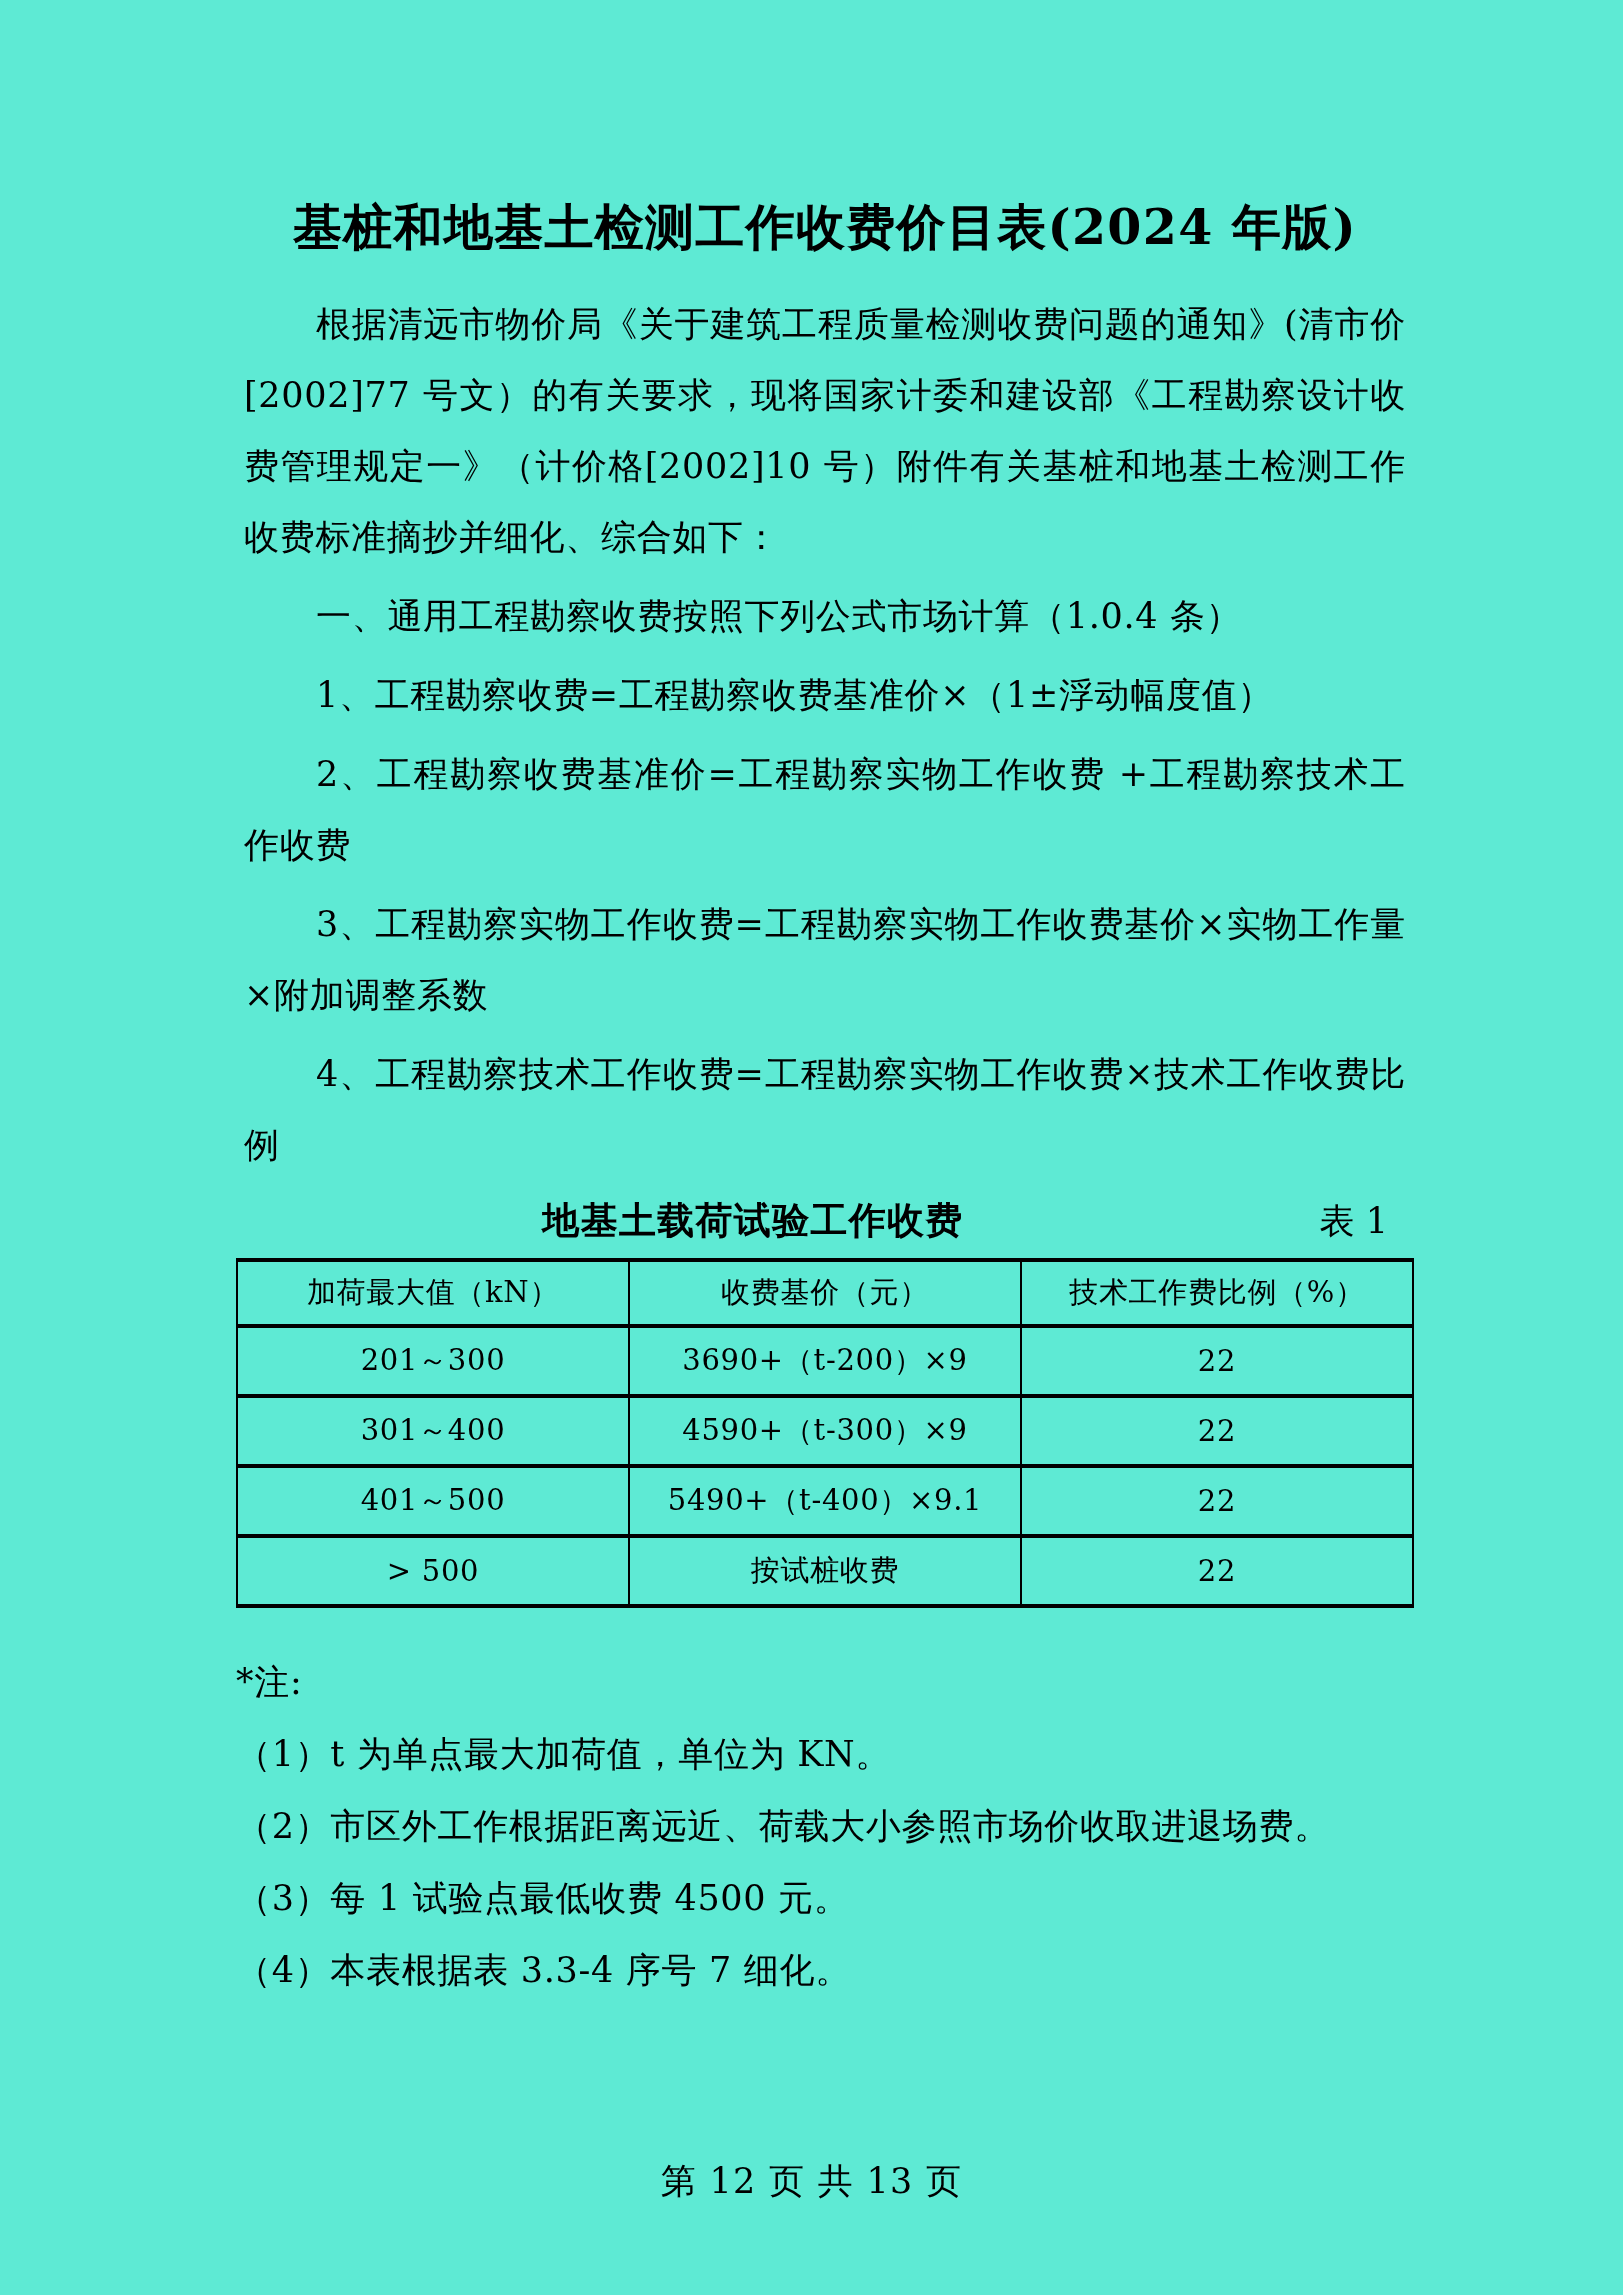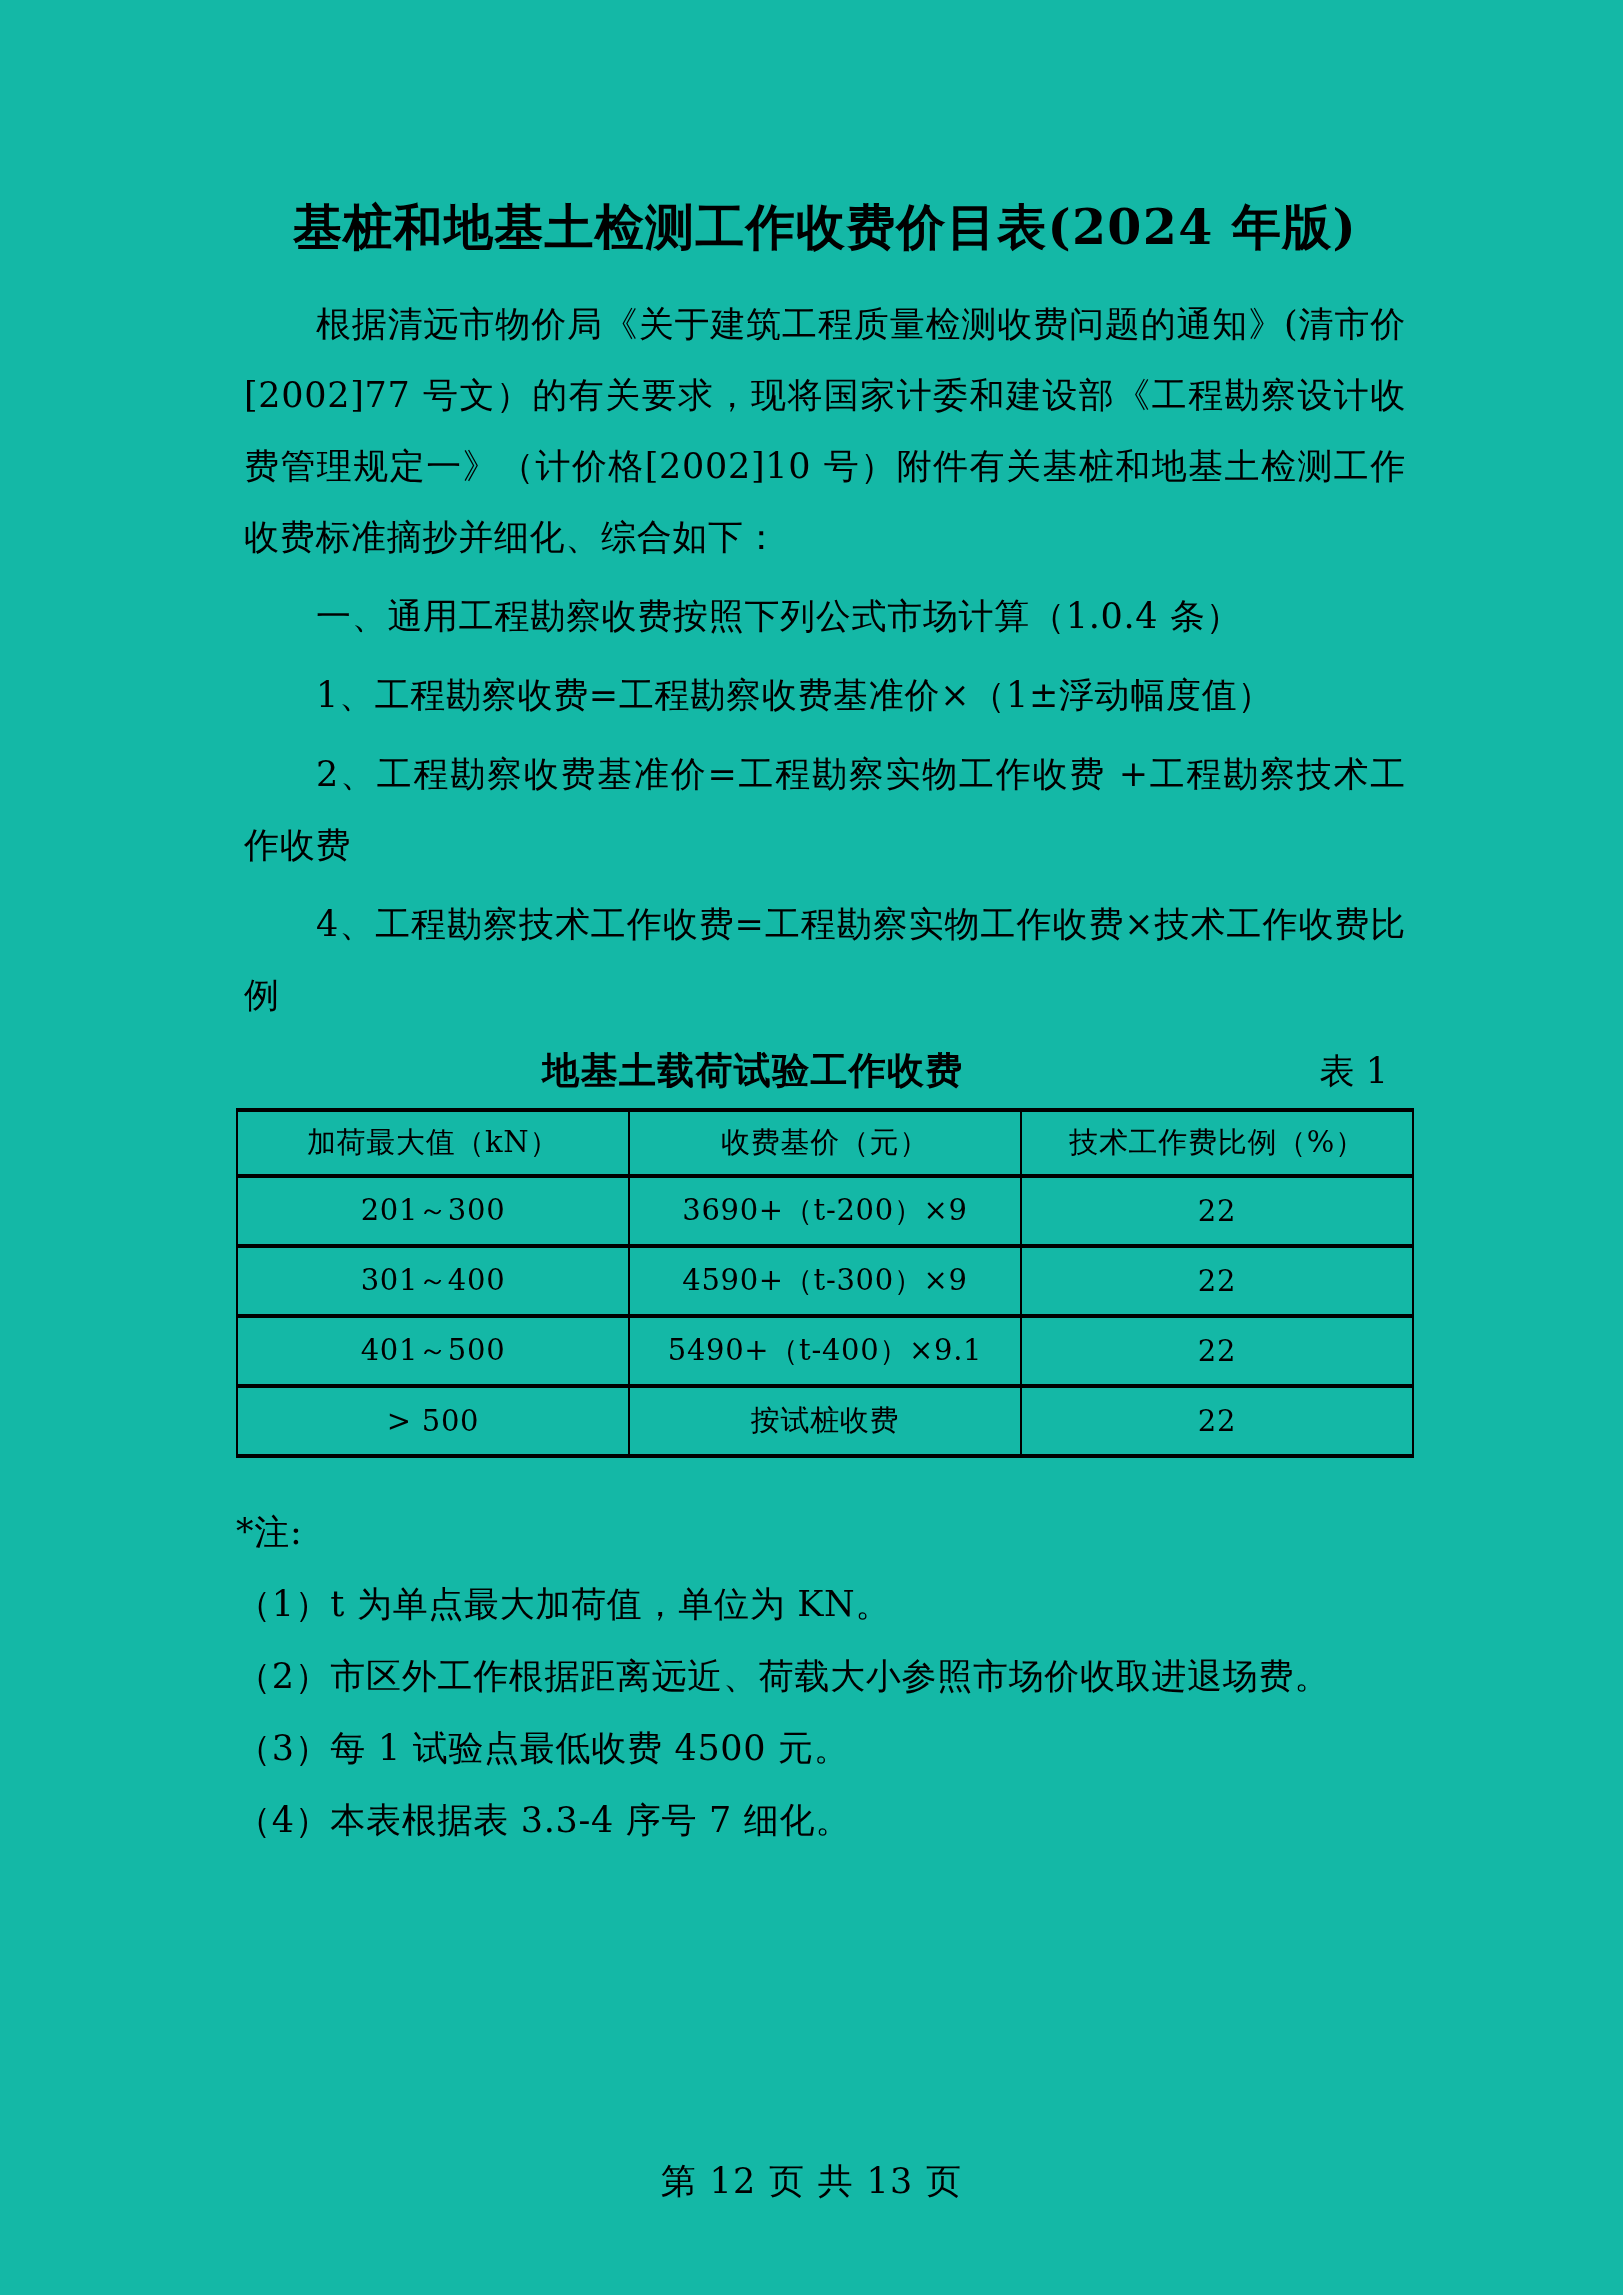--- a/index.html
+++ b/index.html
@@ -4,21 +4,21 @@
 <style>
   html, body {
     margin: 0;
     padding: 0;
     background: #ffffff;
   }
   .page {
     position: relative;
     width: 1623px;
     height: 2295px;
-    background: #14b8a6;
+    background: #5eead4;
     color: #000000;
     font-family: "DejaVu Serif", "Liberation Serif", serif;
     overflow: hidden;
   }
   .content {
     position: absolute;
     left: 236px;
     top: 196px;
     width: 1178px;
   }
@@ -100,20 +100,21 @@
 
 <div class="page">
   <div class="content">
 
     <h1 class="doc-title">基桩和地基土检测工作收费价目表(2024 年版)</h1>
 
     <p class="para">根据清远市物价局《关于建筑工程质量检测收费问题的通知》(清市价[2002]77 号文）的有关要求，现将国家计委和建设部《工程勘察设计收费管理规定一》（计价格[2002]10 号）附件有关基桩和地基土检测工作收费标准摘抄并细化、综合如下：</p>
     <p class="para">一、通用工程勘察收费按照下列公式市场计算（1.0.4 条）</p>
     <p class="para">1、工程勘察收费=工程勘察收费基准价×（1±浮动幅度值）</p>
     <p class="para">2、工程勘察收费基准价=工程勘察实物工作收费 +工程勘察技术工作收费</p>
+    <p class="para">3、工程勘察实物工作收费=工程勘察实物工作收费基价×实物工作量×附加调整系数</p>
     <p class="para">4、工程勘察技术工作收费=工程勘察实物工作收费×技术工作收费比例</p>
 
     <div class="caption-row">
       <span class="caption-spacer"></span>
       <span class="caption-title">地基土载荷试验工作收费</span>
       <span class="caption-tag">表 1</span>
     </div>
 
     <table class="fee-table">
       <thead>

